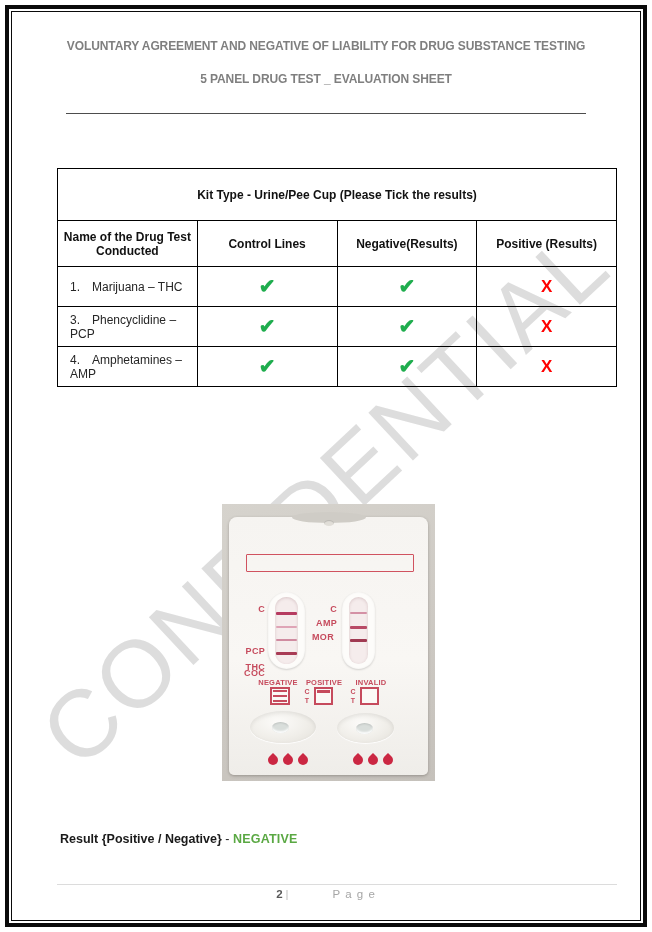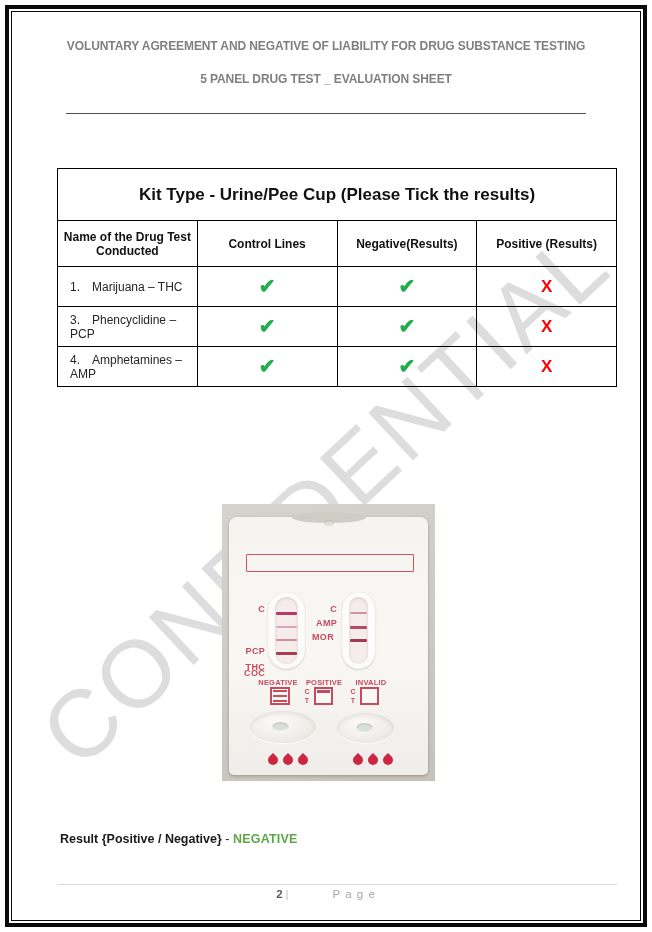--- a/index.html
+++ b/index.html
@@ -28,21 +28,21 @@
   
   table.results{
     position:absolute;left:57px;top:168px;width:560px;z-index:2;
     border-collapse:collapse;table-layout:fixed;
   }
   table.results td{border:1.5px solid #000;vertical-align:middle;background:transparent;}
   .col-name{width:219px;}
   .col-ctrl{width:97px;}
   .col-neg{width:122px;}
   .col-pos{width:122px;}
-  .kit-row td{height:49px;text-align:center;font-weight:bold;font-size:17px;color:#111;}
+  .kit-row td{height:49px;text-align:center;font-weight:bold;font-size:12px;color:#111;}
   .head-row td{height:45px;text-align:center;font-weight:bold;font-size:12px;color:#111;padding:0 4px;}
   .data-row td{height:37px;}
   .drug-cell{font-size:12px;color:#262626;padding-left:12px;}
   .drug-num{display:inline-block;width:22px;}
   .mark-cell{text-align:center;}
   .check{color:#1fad4e;font-size:20px;font-weight:bold;line-height:1;}
   .xmark{color:#ff0000;font-size:17px;font-weight:800;line-height:1;}
   
   .photo{
     position:absolute;left:222px;top:504px;width:213px;height:277px;z-index:2;

